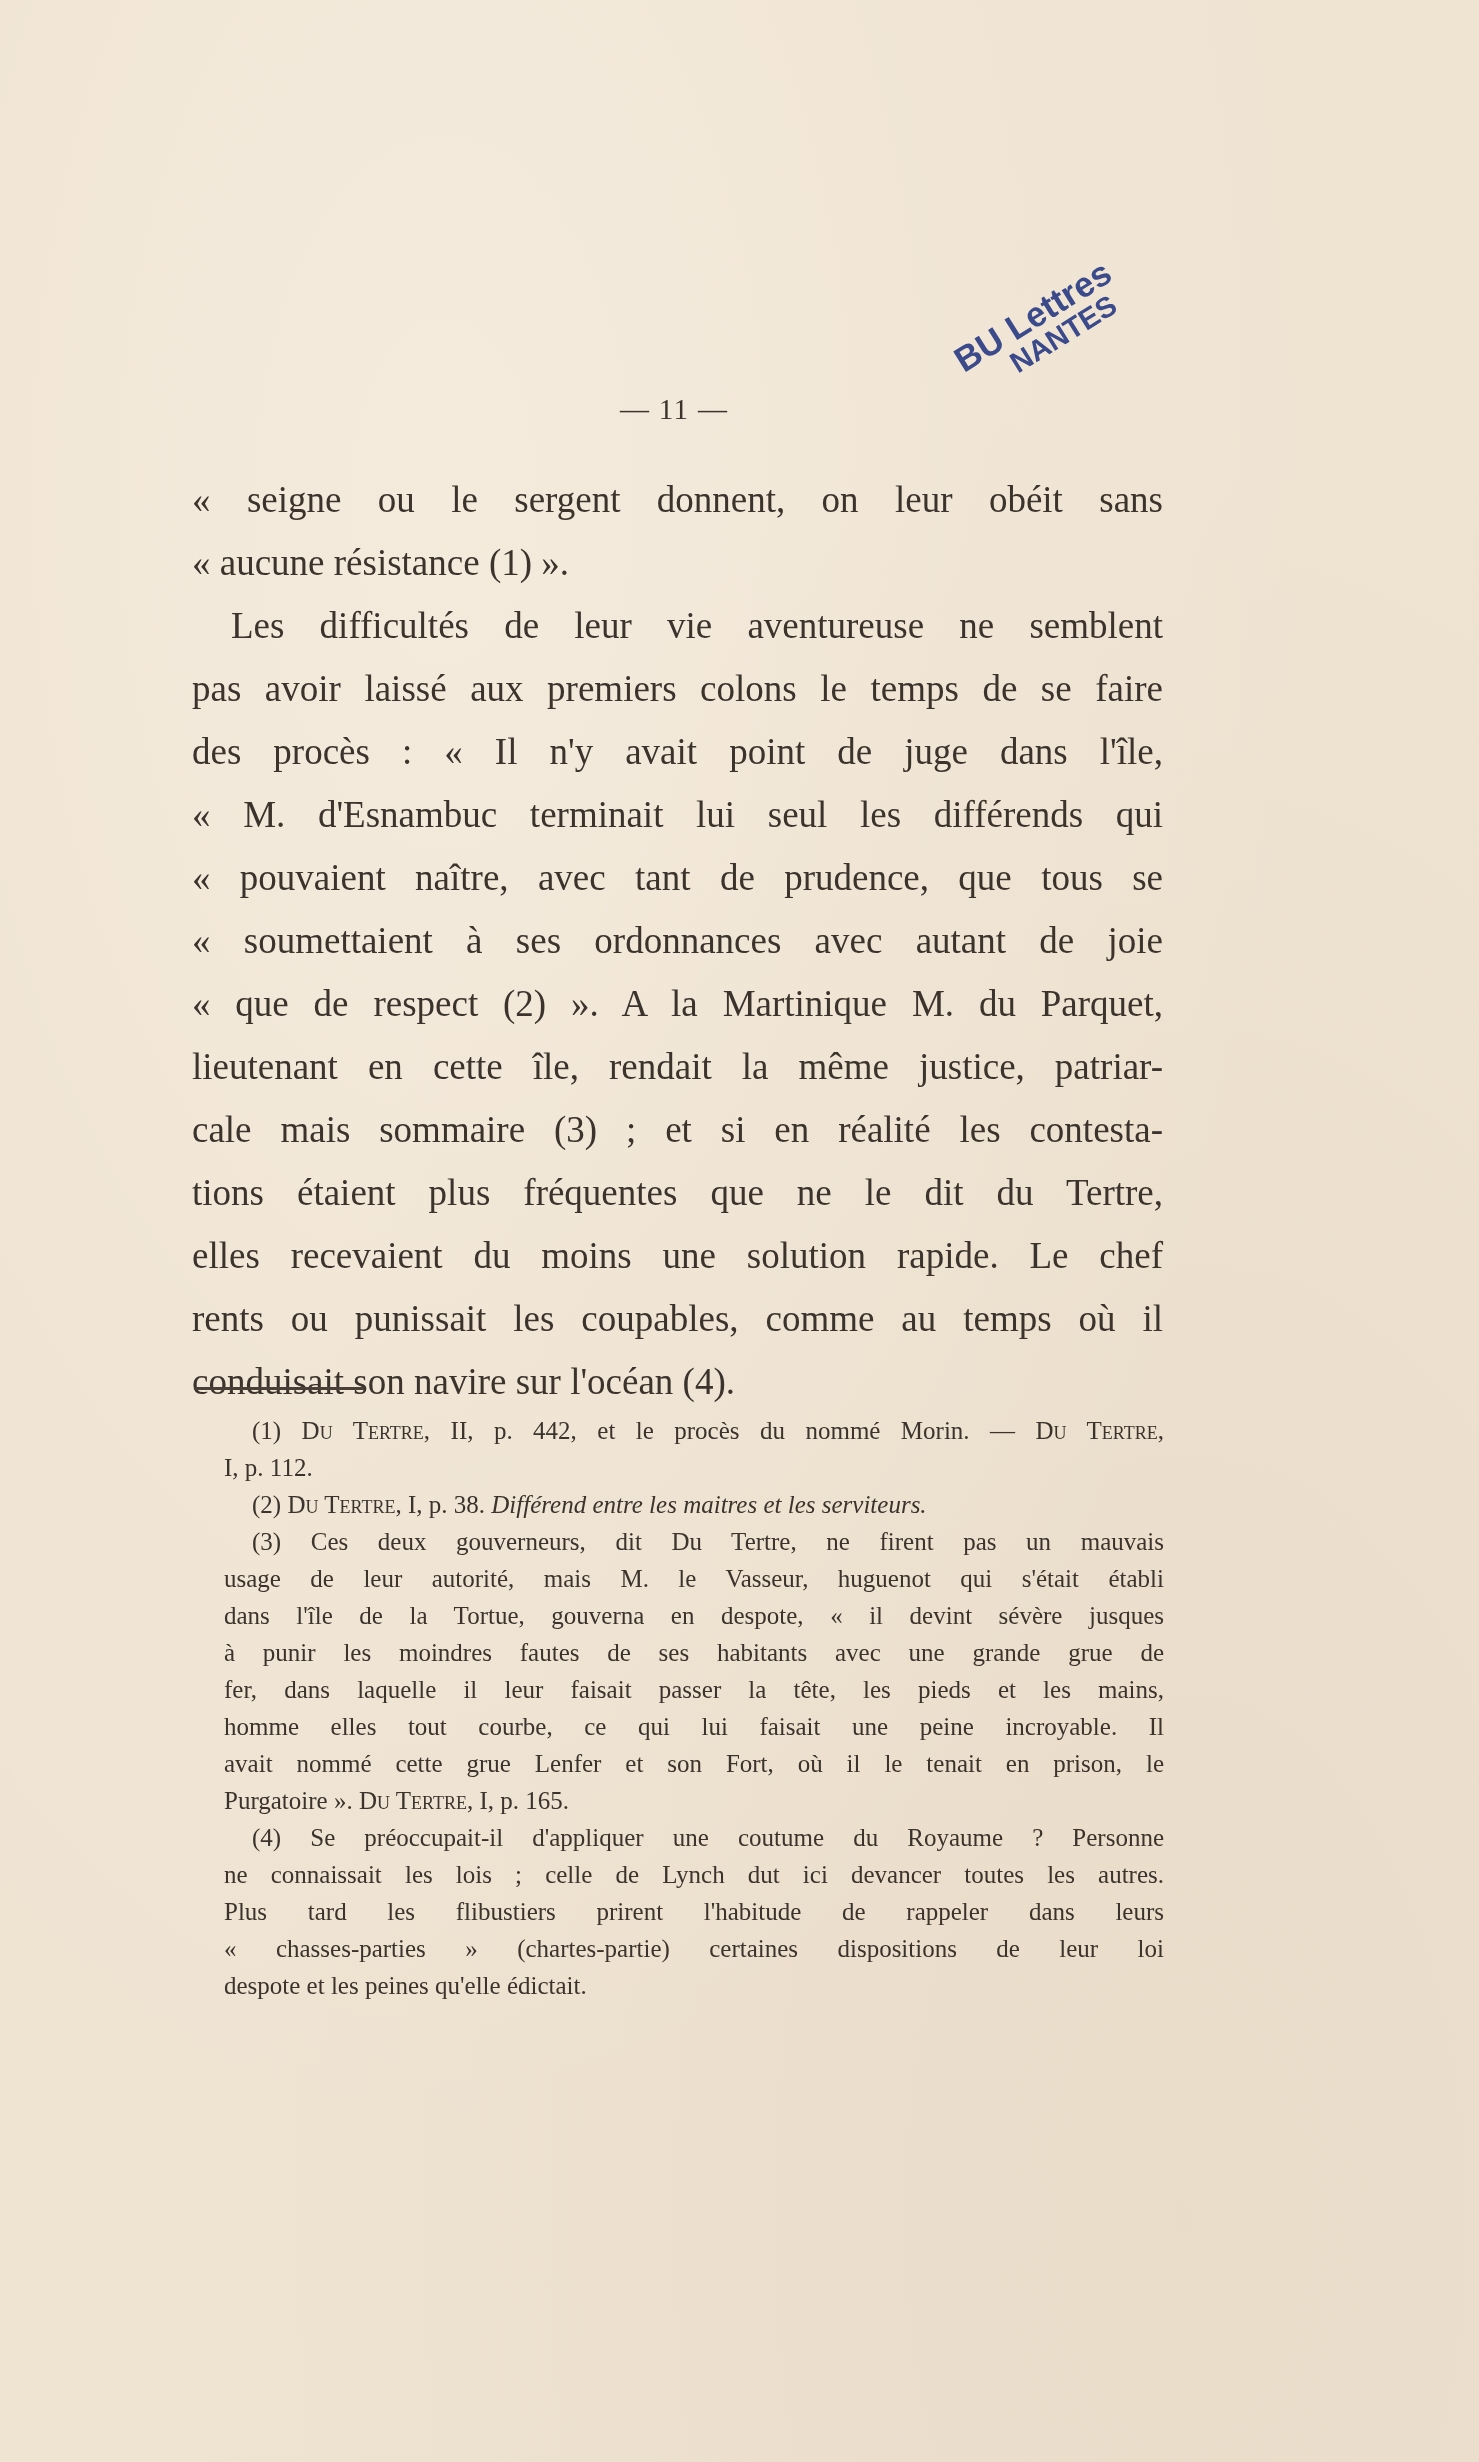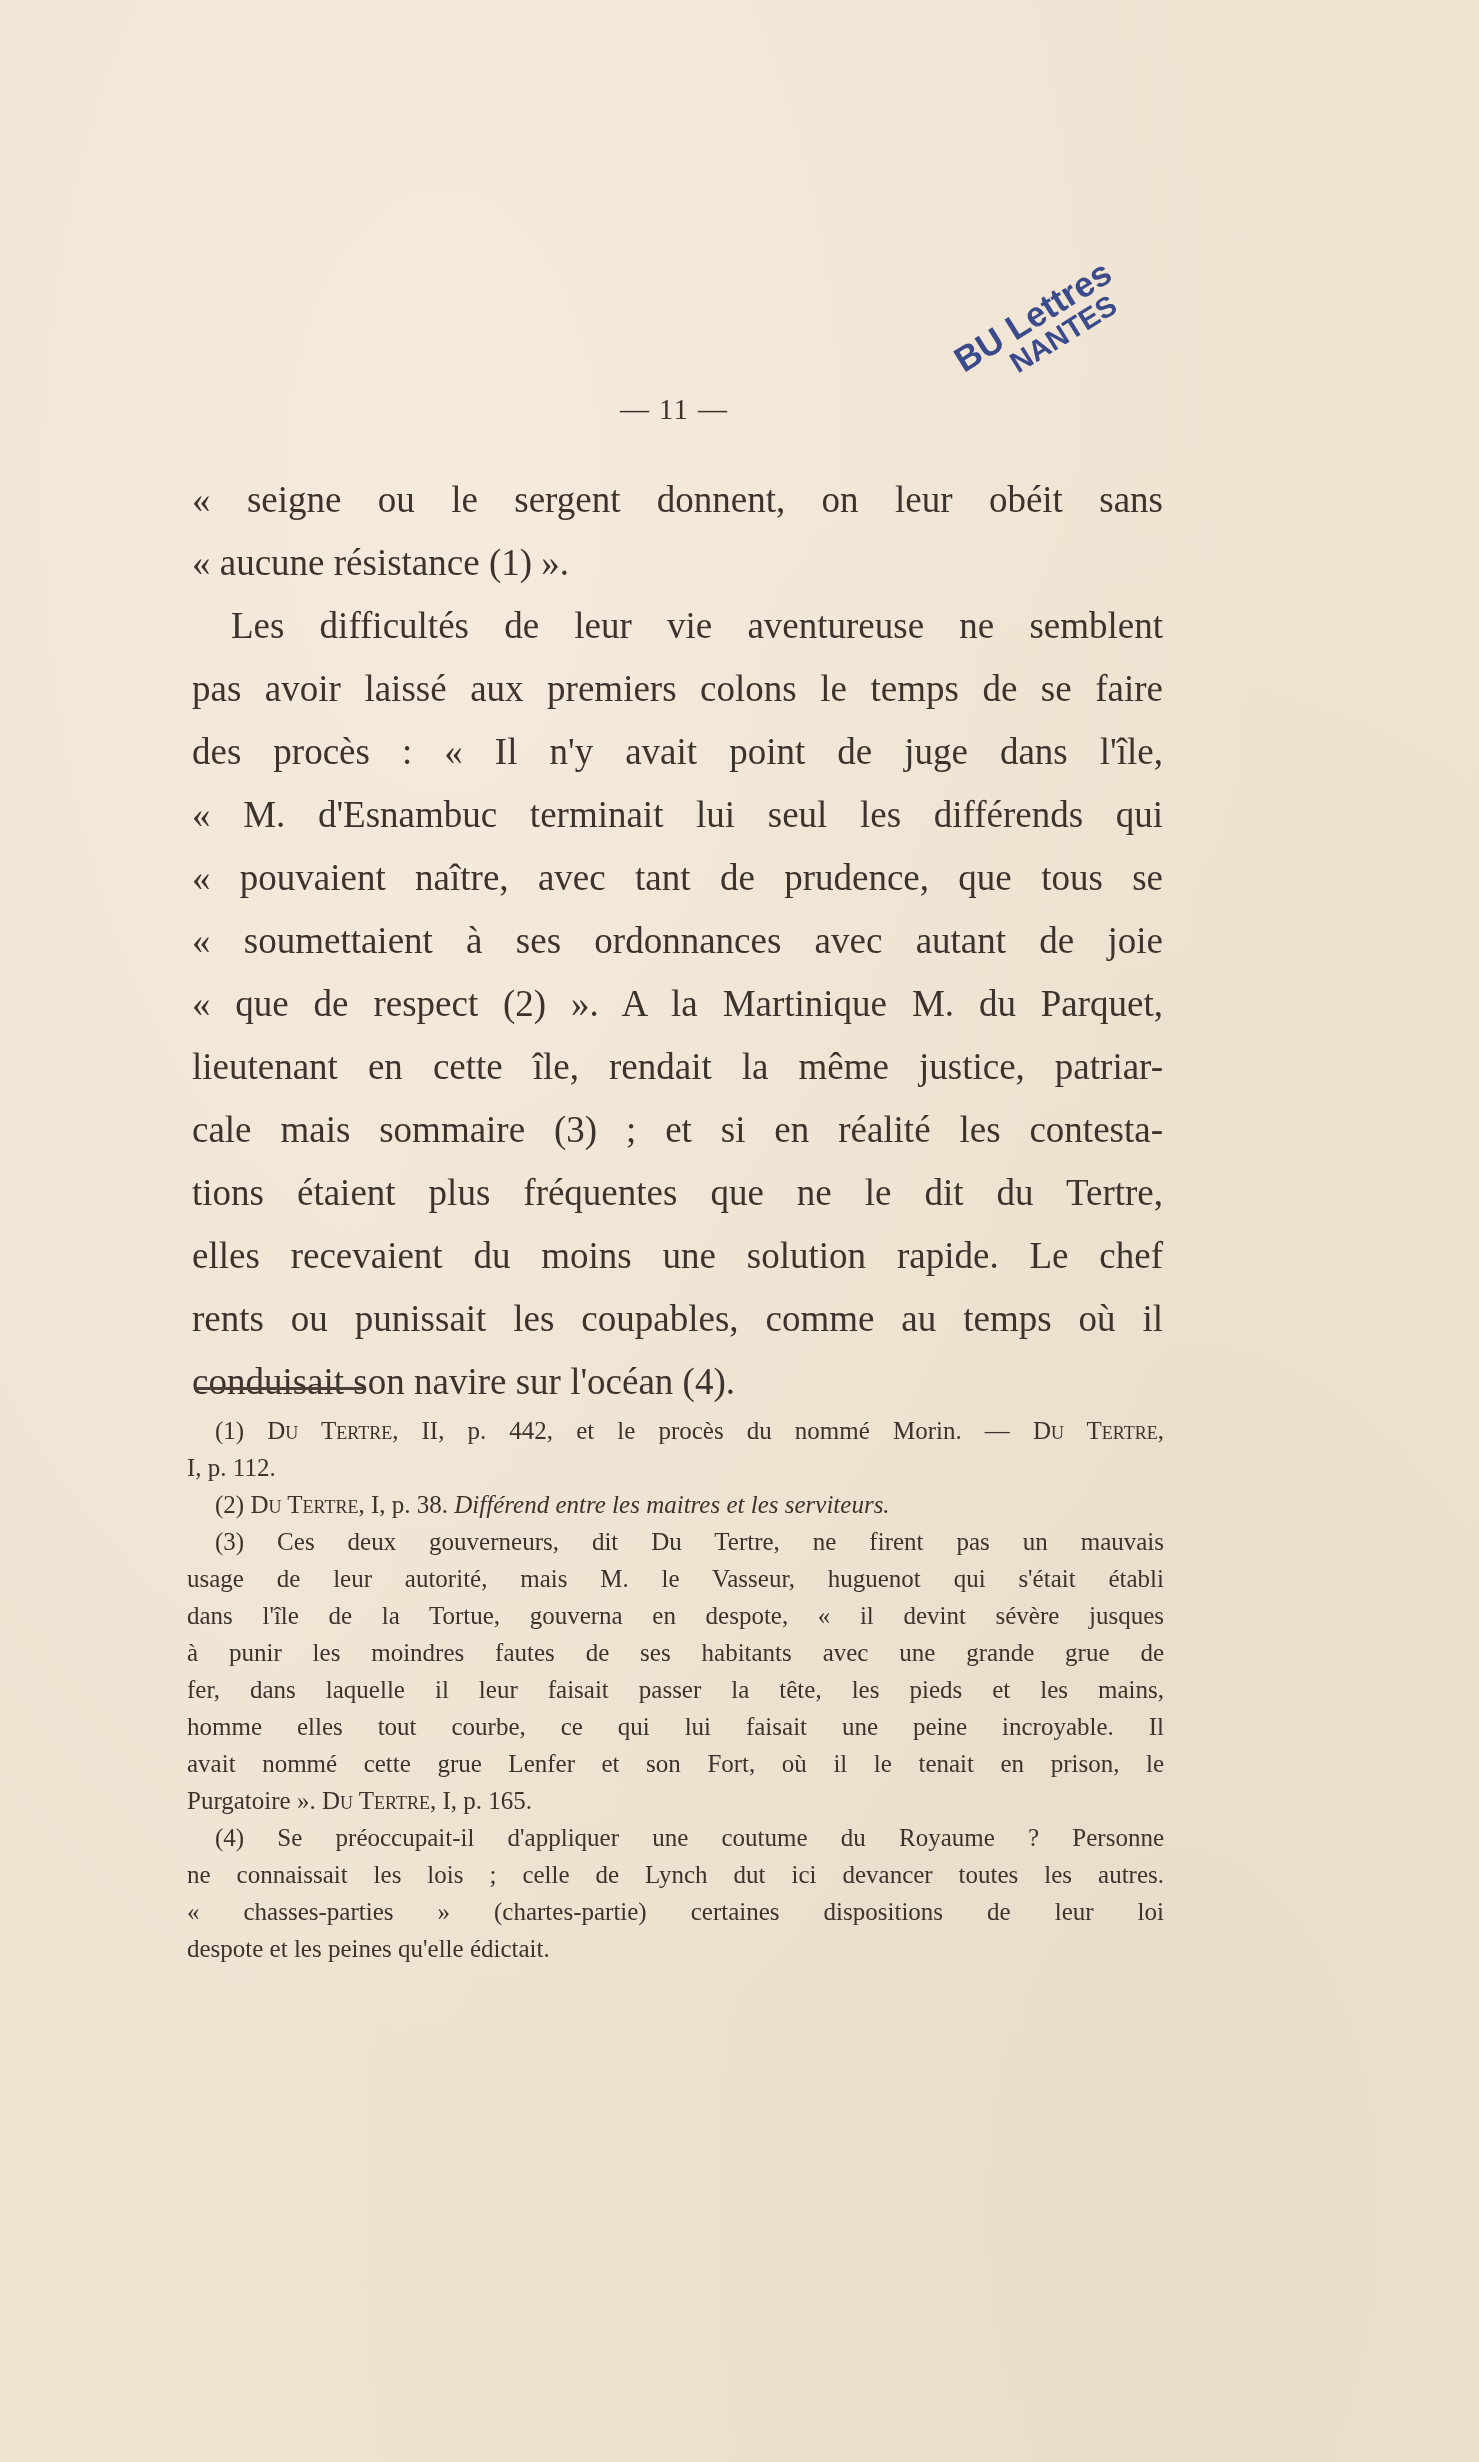--- a/index.html
+++ b/index.html
@@ -29,21 +29,21 @@
   .line { display:block; white-space:nowrap; text-align:justify; text-align-last:justify; height:63px; }
   .line.last { text-align-last:left; }
   .line.indent { padding-left:39px; }
   .rule {
     position:absolute; left:194px; top:1387px; width:170px; height:2.6px; background:#4a4038;
   }
   .footnotes {
     position:absolute; left:187px; top:1412px; width:977px;
     font-size:25px; line-height:37px;
   }
-  .fline { display:block; white-space:nowrap; text-align:justify; text-align-last:justify; height:37px; }
+  .fline { display:block; white-space:nowrap; text-align:justify; text-align-last:justify; height:37px;margin-left:37px; }
   .fline.last { text-align-last:left; }
   .fline.indent { padding-left:28px; }
   .sc { font-variant:small-caps; }
   .it { font-style:italic; }
 </style>
 </head>
 <body>
 
 <div class="page-number">— 11 —</div>
 
@@ -79,16 +79,17 @@
   <span class="fline indent">(3) Ces deux gouverneurs, dit Du Tertre, ne firent pas un mauvais</span>
   <span class="fline">usage de leur autorité, mais M. le Vasseur, huguenot qui s'était établi</span>
   <span class="fline">dans l'île de la Tortue, gouverna en despote, « il devint sévère jusques</span>
   <span class="fline">à punir les moindres fautes de ses habitants avec une grande grue de</span>
   <span class="fline">fer, dans laquelle il leur faisait passer la tête, les pieds et les mains,</span>
   <span class="fline">homme elles tout courbe, ce qui lui faisait une peine incroyable. Il</span>
   <span class="fline">avait nommé cette grue Lenfer et son Fort, où il le tenait en prison, le</span>
   <span class="fline last"><span>Purgatoire ». </span><span class="sc">Du Tertre</span><span>, I, p. 165.</span></span>
   <span class="fline indent">(4) Se préoccupait-il d'appliquer une coutume du Royaume ? Personne</span>
   <span class="fline">ne connaissait les lois ; celle de Lynch dut ici devancer toutes les autres.</span>
+  <span class="fline">Plus tard les flibustiers prirent l'habitude de rappeler dans leurs</span>
   <span class="fline">« chasses-parties » (chartes-partie) certaines dispositions de leur loi</span>
   <span class="fline last">despote et les peines qu'elle édictait.</span>
 </div>
 
 
 </body></html>

